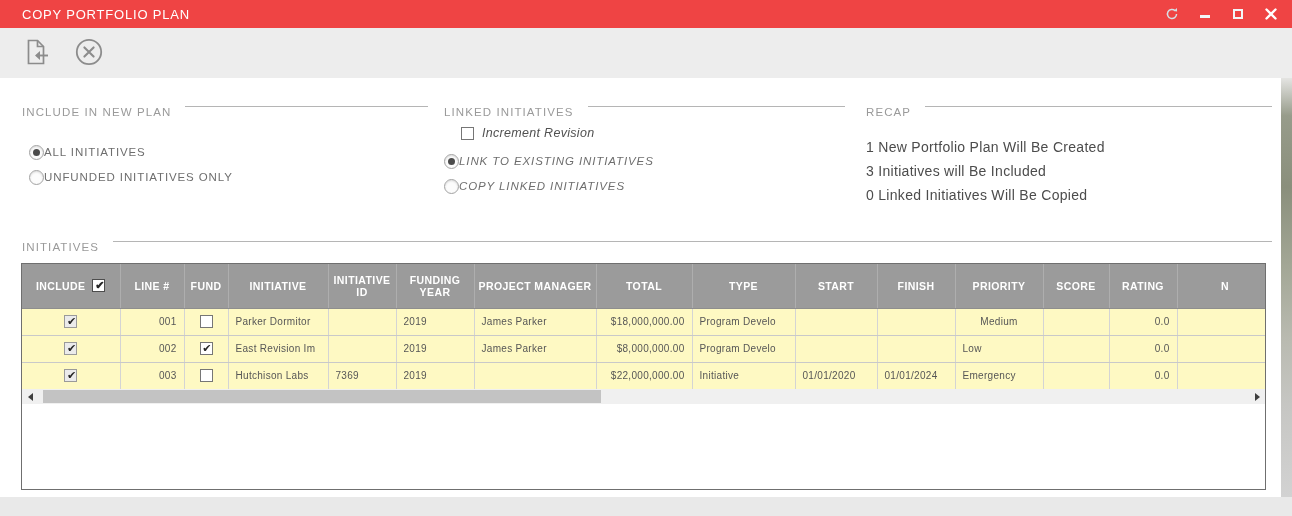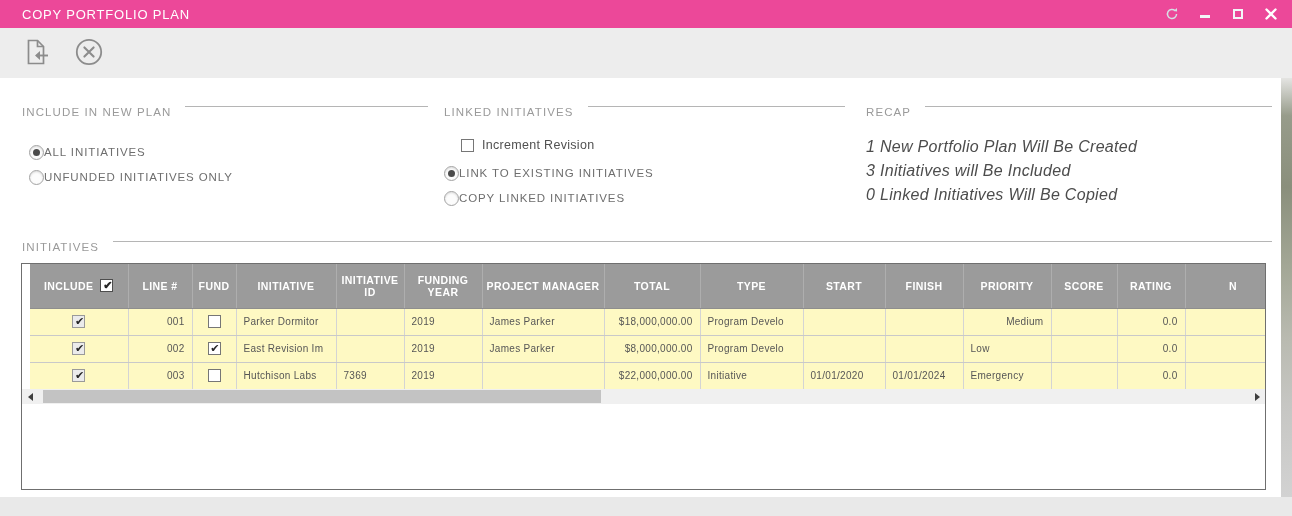--- a/index.html
+++ b/index.html
@@ -1,21 +1,21 @@
 <!DOCTYPE html>
 <html><head>
 <meta charset="utf-8">
 <style>
   * { margin:0; padding:0; box-sizing:border-box; }
   html,body { width:1292px; height:516px; overflow:hidden; }
   body { font-family:"Liberation Sans", sans-serif; background:#e9e9e9; position:relative; }
 
   .titlebar {
     position:absolute; left:0; top:0; width:1292px; height:28px;
-    background:#ec4899; display:flex; align-items:center;
+    background:#ef4444; display:flex; align-items:center;
   }
   .titlebar .title {
     color:#ffffff; font-size:13px; letter-spacing:.8px; margin-left:22px; font-weight:400;
   }
   .win-controls { position:absolute; right:14px; top:0; height:28px; display:flex; align-items:center; gap:19px; }
   .win-btn { width:14px; height:14px; display:flex; align-items:center; justify-content:center; cursor:pointer; }
   .min-glyph { width:10px; height:3px; background:#f2f6f8; margin-top:4px; }
   .max-glyph { width:10px; height:10px; border:2px solid #f2f6f8; }
 
   .toolbar {
@@ -43,25 +43,25 @@
   .opt-label { color:#6e6e6e; font-size:11.5px; letter-spacing:.9px; }
 
   .cb { display:inline-block; width:13px; height:13px; border:1px solid #767676; background:#ffffff; position:relative; flex:0 0 auto; }
   .cb.dim { background:#ebebeb; border-color:#9a9a9a; }
   .cb.on::after { content:"\2714"; position:absolute; left:0; top:-2px; width:13px; text-align:center; font-size:11px; line-height:15px; color:#262626; }
   .cb.hdr { margin-left:7px; border-color:#4d4d4d; vertical-align:-2px; }
 
   .chk-row { display:flex; align-items:center; gap:8px; height:22px; margin:0 0 5px 17px; cursor:pointer; }
   .chk-label { color:#515151; font-size:12.5px; letter-spacing:.3px; }
 
-  .recap-line { color:#4c4c4c; font-size:16px; letter-spacing:.3px; height:24px; line-height:24px;font-style:italic; }
+  .recap-line { color:#4c4c4c; font-size:14px; letter-spacing:.3px; height:24px; line-height:24px; }
 
   .grid-panel {
     position:absolute; left:21px; top:185px; width:1245px; height:227px;
-    border:1px solid #6f6f6f; background:#ffffff; overflow:hidden;padding-left:8px;
+    border:1px solid #6f6f6f; background:#ffffff; overflow:hidden;
   }
   table.grid { border-collapse:collapse; table-layout:fixed; width:1251px; }
   .grid th {
     background:#9b9b9b; color:#ffffff; font-size:10.5px; font-weight:700; letter-spacing:.4px;
     height:44px; padding:2px 3px; text-align:center; vertical-align:middle;
     border-right:1px solid #aeaeae; border-bottom:1px solid #8e8e8e; overflow:hidden; cursor:pointer;
   }
   .grid td {
     height:27px; padding:0 7px; font-size:10px; color:#565656; letter-spacing:.3px;
     border-right:1px solid #d4d4d4; border-bottom:1px solid #c9c9c9;
@@ -144,21 +144,21 @@
         <span class="opt-label">UNFUNDED INITIATIVES ONLY</span>
       </div>
     </div>
   </div>
 
   <div class="section" style="left:444px; top:28px; width:401px;">
     <div class="sec-head">
       <span class="sec-label">LINKED INITIATIVES</span>
       <span class="sec-line"></span>
     </div>
-    <div style="margin-top:16px;">
+    <div style="margin-top:4px;font-style:italic;">
       <div class="chk-row">
         <span class="cb"></span>
         <span class="chk-label">Increment Revision</span>
       </div>
       <div class="opt">
         <span class="radio on"></span>
         <span class="opt-label">LINK TO EXISTING INITIATIVES</span>
       </div>
       <div class="opt">
         <span class="radio"></span>
@@ -230,21 +230,21 @@
             <td style="text-align:right"><span>001</span></td>
             <td style="text-align:center"><span class="cb"></span></td>
             <td style="text-align:left"><span>Parker Dormitor</span></td>
             <td style="text-align:left"><span></span></td>
             <td style="text-align:left"><span>2019</span></td>
             <td style="text-align:left"><span>James Parker</span></td>
             <td style="text-align:right"><span>$18,000,000.00</span></td>
             <td style="text-align:left"><span>Program Develo</span></td>
             <td style="text-align:left"><span></span></td>
             <td style="text-align:left"><span></span></td>
-            <td style="text-align:right"><span>Medium</span></td>
+            <td style="text-align:center"><span>Medium</span></td>
             <td style="text-align:center"><span></span></td>
             <td style="text-align:right"><span>0.0</span></td>
             <td style="text-align:right"><span></span></td>
           </tr>
           <tr>
             <td style="text-align:center"><span class="cb on dim"></span></td>
             <td style="text-align:right"><span>002</span></td>
             <td style="text-align:center"><span class="cb on"></span></td>
             <td style="text-align:left"><span>East Revision Im</span></td>
             <td style="text-align:left"><span></span></td>

